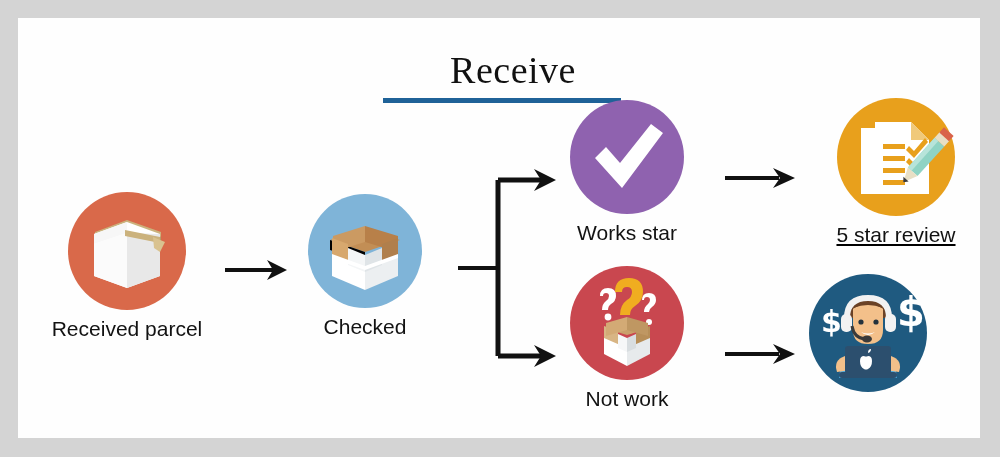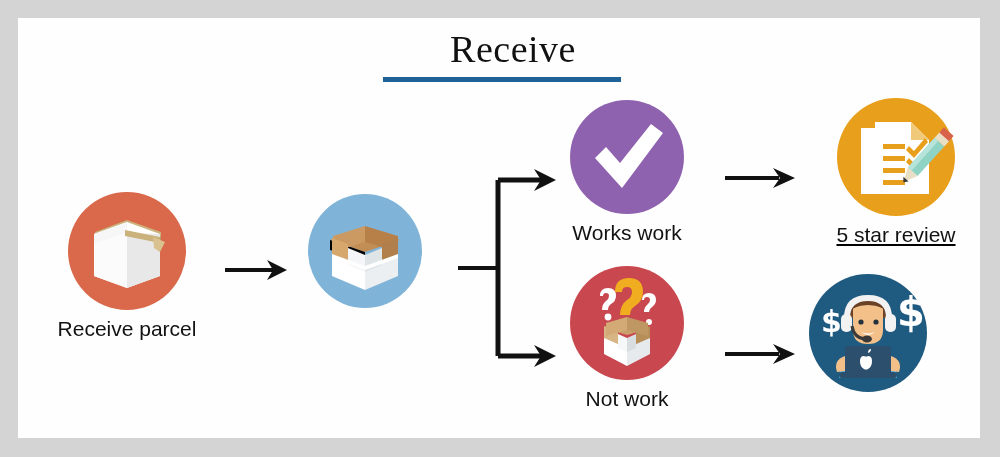--- a/index.html
+++ b/index.html
@@ -34,20 +34,21 @@
     width: 260px;
     text-align: center;
   }
   #title-text {
     font-family: "Liberation Serif", "DejaVu Serif", serif;
     font-size: 38px;
     line-height: 46px;
     color: #111111;
     letter-spacing: 0.5px;
     white-space: nowrap;
+    margin-top: 21px;
   }
   #title-rule {
     margin-top: 5px;
     height: 5px;
     background: #1f6298;
     width: 238px;
     margin-left: 0px;
   }
   
   .node {
@@ -105,21 +106,21 @@
               <polygon points="26,42 59,30 92,42 92,84 59,96 26,84" fill="#ffffff"></polygon>
               <polygon points="59,41 92,42 92,84 59,96" fill="#e8e8e8"></polygon>
               <polygon points="26,42 59,30 59,41 26,52" fill="#f7f7f7"></polygon>
               <polygon points="26,52 59,41 59,96 26,84" fill="#fbfbfb"></polygon>
               <polygon points="57,38 92,45 92,51 57,44" fill="#cbb27d"></polygon>
               <polygon points="85,45 97,50 92,60 86,56" fill="#d9c28f"></polygon>
             </g>
           </svg>
         </div>
       </div>
-      <div class="node-label">Receive parcel</div>
+      <div class="node-label">Received parcel</div>
     </div>
 
     <div class="arrow" style="left:205px; top:238px;">
       <svg width="68" height="28" viewBox="0 0 68 28" xmlns="http://www.w3.org/2000/svg">
         <line x1="2" y1="14" x2="50" y2="14" stroke="#111111" stroke-width="4"></line>
         <path d="M44,4 L64,14 L44,24 L50,14 Z" fill="#111111"></path>
       </svg>
     </div>
 
     <div class="node" style="left:257px; top:176px;">
@@ -136,20 +137,21 @@
               <polygon points="90,44 74,50 74,74 90,66" fill="#b07f4c"></polygon>
               <polygon points="24,62 57,74 57,96 24,82" fill="#ffffff"></polygon>
               <polygon points="90,62 57,74 57,96 90,82" fill="#eceff1"></polygon>
               <polygon points="40,54 57,61 57,78 40,71" fill="#f4f6f7"></polygon>
               <polygon points="74,54 57,61 57,78 74,71" fill="#dfe4e7"></polygon>
               <polygon points="24,60 57,72 90,60 90,64 57,76 24,64" fill="#ffffff"></polygon>
             </g>
           </svg>
         </div>
       </div>
+      <div class="node-label">Checked</div>
     </div>
 
     <div class="arrow" style="left:438px; top:140px;">
       <svg width="110" height="222" viewBox="0 0 110 222" xmlns="http://www.w3.org/2000/svg">
 
         <line x1="2" y1="110" x2="42" y2="110" stroke="#111111" stroke-width="4"></line>
 
         <line x1="42" y1="22" x2="42" y2="198" stroke="#111111" stroke-width="5"></line>
 
         <line x1="42" y1="22" x2="86" y2="22" stroke="#111111" stroke-width="5"></line>
@@ -161,21 +163,21 @@
     </div>
 
     <div class="node" style="left:519px; top:82px;">
       <div class="disc" style="background:#8f62af;">
         <div class="art">
           <svg viewBox="0 0 114 114" xmlns="http://www.w3.org/2000/svg">
             <path d="M25,58 L36,47 L50,63 L81,24 L93,33 L52,88 Z" fill="#ffffff"></path>
           </svg>
         </div>
       </div>
-      <div class="node-label">Works work</div>
+      <div class="node-label">Works star</div>
     </div>
 
     <div class="arrow" style="left:705px; top:146px;">
       <svg width="76" height="28" viewBox="0 0 76 28" xmlns="http://www.w3.org/2000/svg">
         <line x1="2" y1="14" x2="56" y2="14" stroke="#111111" stroke-width="4"></line>
         <path d="M50,4 L72,14 L50,24 L57,14 Z" fill="#111111"></path>
       </svg>
     </div>
 
     <div class="node" style="left:788px; top:80px;text-decoration:underline;">

